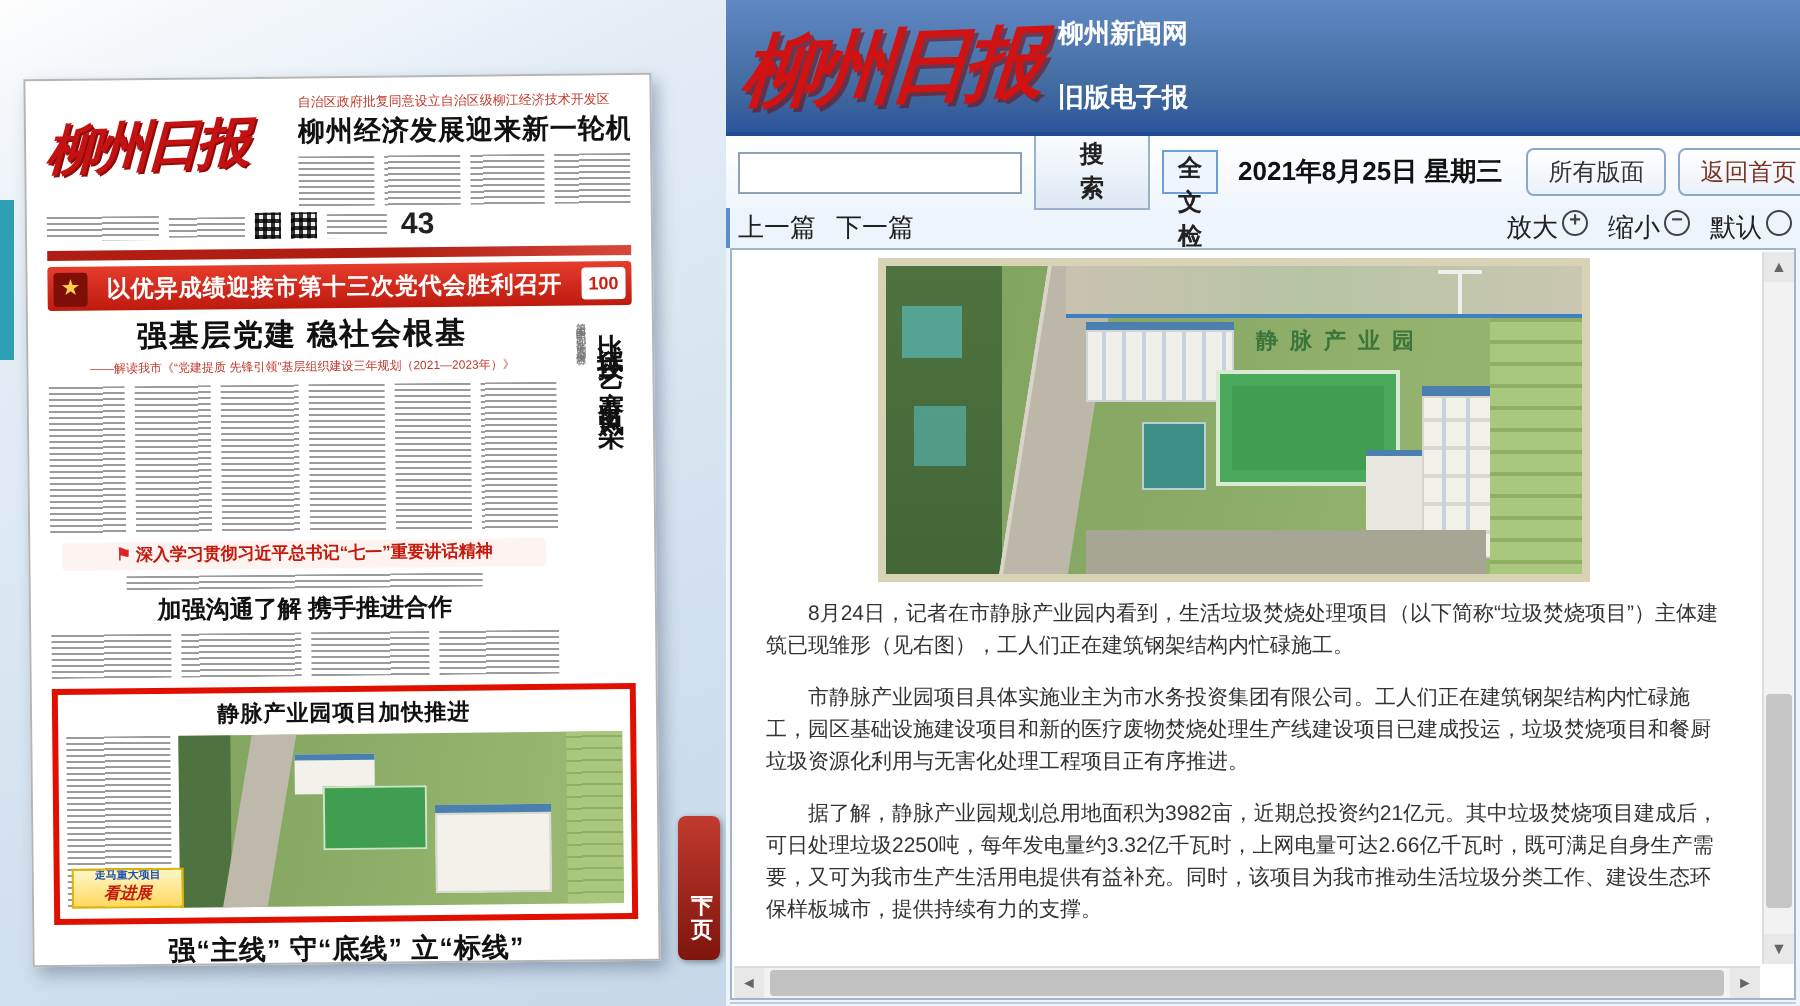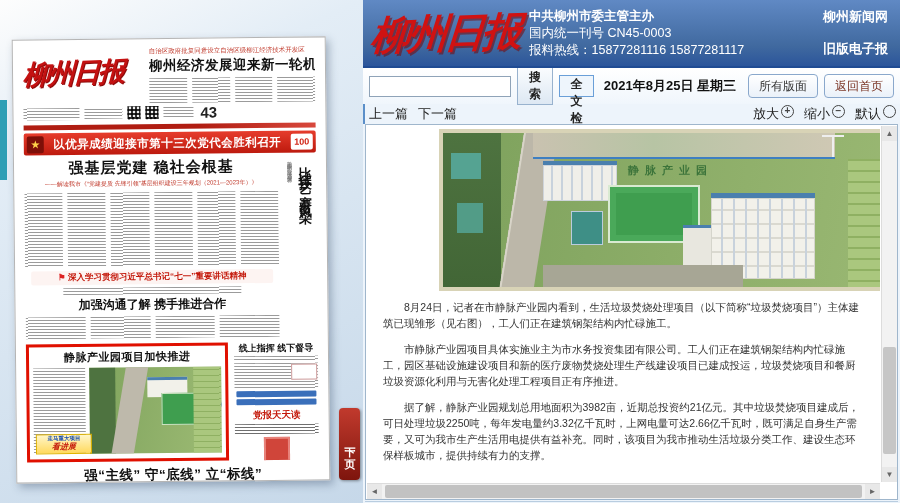--- a/index.html
+++ b/index.html
@@ -103,21 +103,21 @@
     transform:skew(-6deg) rotate(-2deg); margin:0 10px 0 8px; white-space:nowrap;
     text-shadow:2px 2px 0 rgba(120,8,8,.55); }
   .hdr-info { color:#fff; font-size:12.5px; line-height:17px; flex:1; }
   .hdr-info .l1 { font-weight:bold; }
   .hdr-links { display:flex; flex-direction:column; gap:14px; margin-right:12px; text-align:right; }
   .hdr-links a { color:#fff; font-size:13px; font-weight:bold; text-decoration:none; white-space:nowrap; }
 
   .toolbar { height:36px; display:flex; align-items:center; gap:6px; padding:0 6px;
     background:linear-gradient(#ffffff,#f0f6fc); }
   .search-input { width:142px; height:21px; border:1px solid #8fa3b8; background:#fff; padding:0 4px; font-size:12px; }
-  .btn-search { height:38px; padding:0 11px; font-size:12px; font-weight:bold; color:#222;
+  .btn-search { height:38px; padding:0 22px; font-size:12px; font-weight:bold; color:#222;
     background:linear-gradient(#fafcfe,#dde8f3); border:1px solid #98b2ce; cursor:pointer; }
   .btn-fulltext { height:22px; padding:0 7px; font-size:12px; font-weight:bold; color:#222;
     background:#eef5fc; border:1px solid #6a9fd8; cursor:pointer; }
   .tb-date { font-size:13px; font-weight:bold; color:#111; white-space:nowrap; margin-left:4px; }
   .tb-spacer { flex:1; }
   .btn-round { height:24px; padding:0 10px; font-size:12px; border:1px solid #8aa8cc; border-radius:4px;
     background:linear-gradient(#ffffff,#eaf1f9); cursor:pointer; white-space:nowrap; }
   .btn-allpages { color:#333; }
   .btn-home { color:#7a3424; }
 
@@ -125,21 +125,21 @@
     background:#edf4fb; border-left:2px solid #5b8fc9; }
   .navrow .navlink { cursor:pointer; margin-right:10px; }
   .nav-right { margin-left:auto; display:flex; align-items:center; gap:4px; }
   .zoomlink { cursor:pointer; display:flex; gap:2px; margin-left:6px; }
   .circ { display:inline-block; width:13px; height:13px; border:1.5px solid #444; border-radius:50%;
     font-size:10px; line-height:10px; text-align:center; color:#444; font-weight:bold; }
 
   .article-panel { position:absolute; left:2px; top:124px; width:533px; height:376px; background:#fff;
     border:1px solid #9fb6cc; }
   .article-clip { position:absolute; left:1px; top:1px; right:17px; bottom:17px; overflow:hidden; }
-  .photo-frame { margin:3px 0 0 72px; width:459px; height:162px; border:4px solid #d8d3b6;
+  .photo-frame { margin:3px 0 0 72px; width:356px; height:162px; border:4px solid #d8d3b6;
     position:relative; background:linear-gradient(100deg,#7da15c,#9ab873); overflow:hidden; }
   .ph-trees { position:absolute; left:0; top:0; width:58px; height:100%;
     background:linear-gradient(#4e7340,#426636); }
   .ph-net1 { position:absolute; left:8px; top:20px; width:30px; height:26px; background:#57b0a8; opacity:.8; }
   .ph-net2 { position:absolute; left:14px; top:70px; width:26px; height:30px; background:#57b0a8; opacity:.7; }
   .ph-road { position:absolute; left:66px; top:-20px; width:34px; height:150%; background:#bcb7a9;
     transform:rotate(9deg); box-shadow:inset 2px 0 0 #d8d4c8; }
   .ph-top { position:absolute; left:90px; top:0; width:302px; height:26px;
     background:linear-gradient(90deg,#c9c2b0,#b7c4a4 40%,#cfc8b4); border-bottom:2px solid #3e7fc1; }
   .ph-crane { position:absolute; right:60px; top:2px; width:2px; height:22px; background:#eee; }
@@ -262,52 +262,35 @@
               <div class="np-bldgB"></div>
               <div class="np-crops"></div>
             </div>
           </div>
           <div class="feat-tag">
             <div class="t1">走马重大项目</div>
             <div class="t2">看进展</div>
           </div>
         </div>
 
-        <div class="side-col">
-          <div class="side-head">线上指挥 线下督导</div>
-          <div class="side-sub fill" style="height:5px"></div>
-          <div class="side-fill fill">
-            <div class="side-img"></div>
-          </div>
-          <div class="blue-strip"></div>
-          <div class="blue-strip"></div>
-          <div class="party-read">党报天天读</div>
-          <div class="fill-dark" style="height:10px;margin-top:2px"></div>
-          <div class="red-thumb"></div>
-        </div>
       </div>
 
       <div class="bottom-zone">
         <div class="h-bottom">强“主线” 守“底线” 立“标线”</div>
 
       </div>
     </div>
 
     <div class="next-tab">下一页</div>
   </div>
 
   <div class="right-side">
 
     <div class="hdr">
       <div class="hdr-logo">柳州日报</div>
-      <div class="hdr-info">
-        <div class="l1">中共柳州市委主管主办</div>
-        <div class="l2">国内统一刊号 CN45-0003</div>
-        <div class="l3">报料热线：15877281116  15877281117</div>
-      </div>
       <div class="hdr-links">
         <a href="#">柳州新闻网</a>
         <a href="#">旧版电子报</a>
       </div>
     </div>
 
     <div class="toolbar">
       <input class="search-input" type="text" value="" style="">
       <button class="btn-search">搜索</button>
       <button class="btn-fulltext">全文检索</button>

